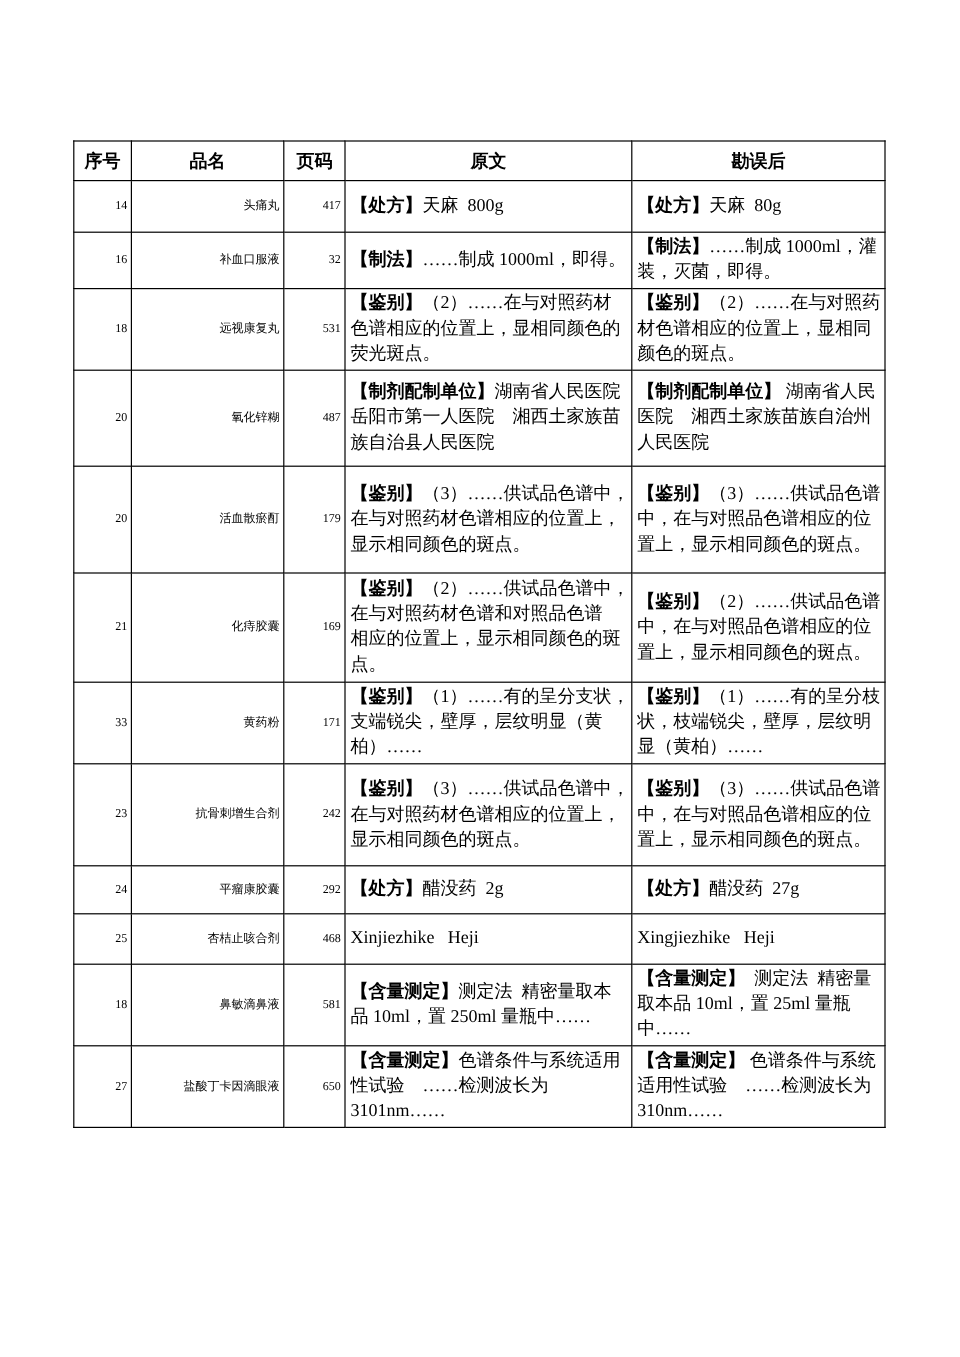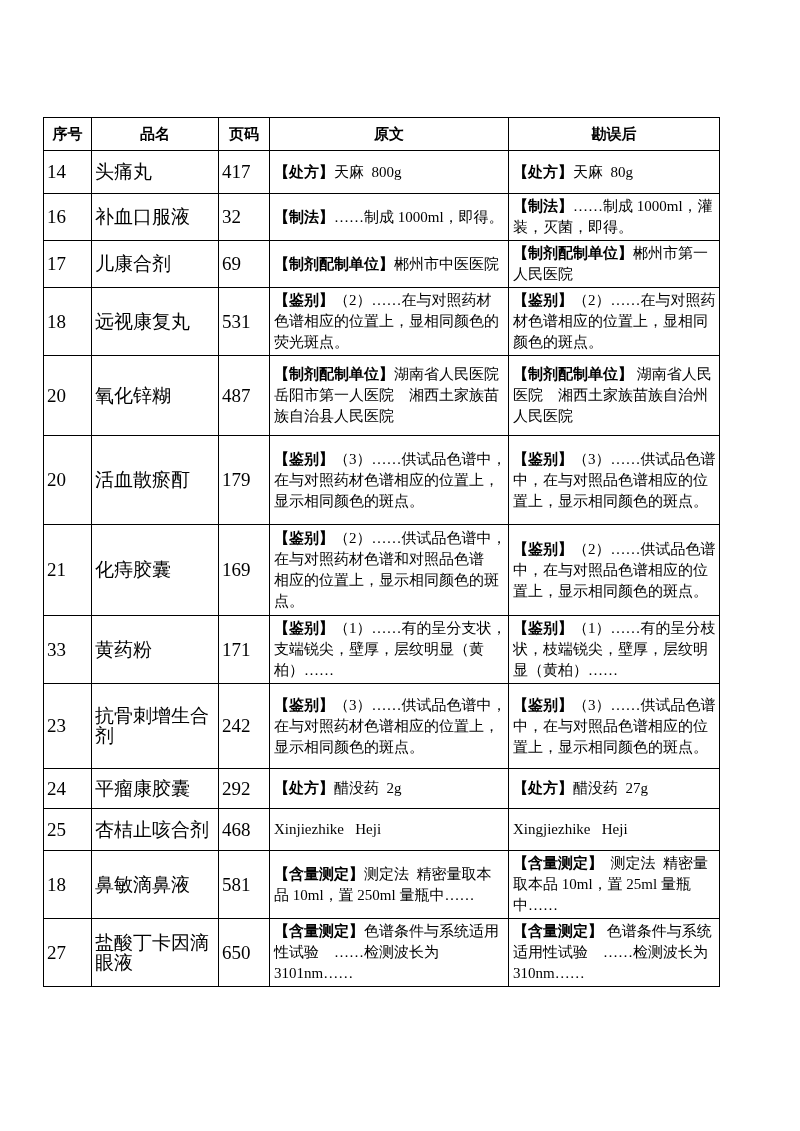--- a/index.html
+++ b/index.html
@@ -6,40 +6,40 @@
   .page {
     position:relative;
     width:800px;
     height:1131px;
     background:#ffffff;
     color:#000000;
     font-family:"Liberation Serif","DejaVu Serif",serif;
   }
   table.errata {
     position:absolute;
-    left:43px;
+    left:61px;
     top:117px;
     width:676px;
     border-collapse:collapse;
     table-layout:fixed;
   }
   table.errata th, table.errata td {
     border:1px solid #000000;
     overflow:hidden;
   }
   table.errata th {
     font-size:15px;
     font-weight:bold;
     text-align:center;
     vertical-align:middle;
     padding:0 2px;
   }
   td.c {
-    font-size:19px;
-    text-align:left;
+    font-size:10px;
+    text-align:right;
     vertical-align:middle;
     line-height:20px;
     padding:0 3px;
   }
   td.t {
     font-size:15px;
     text-align:left;
     vertical-align:middle;
     line-height:21px;
     padding:2px 4px;
@@ -79,28 +79,20 @@
 
     <tr style="height:45px">
       <td class="c">16</td>
       <td class="c">补血口服液</td>
       <td class="c">32</td>
       <td class="t"><span class="tag">【制法】</span><span>……制成 1000ml，即得。</span></td>
       <td class="t"><span class="tag">【制法】</span><span>……制成 1000ml，灌
 装，灭菌，即得。</span></td>
     </tr>
 
-    <tr style="height:42px">
-      <td class="c">17</td>
-      <td class="c">儿康合剂</td>
-      <td class="c">69</td>
-      <td class="t"><span class="tag">【制剂配制单位】</span><span>郴州市中医医院</span></td>
-      <td class="t"><span class="tag">【制剂配制单位】</span><span>郴州市第一
-人民医院</span></td>
-    </tr>
 
     <tr style="height:66px">
       <td class="c">18</td>
       <td class="c">远视康复丸</td>
       <td class="c">531</td>
       <td class="t"><span class="tag">【鉴别】</span><span>（2）……在与对照药材
 色谱相应的位置上，显相同颜色的
 荧光斑点。</span></td>
       <td class="t"><span class="tag">【鉴别】</span><span>（2）……在与对照药
 材色谱相应的位置上，显相同

